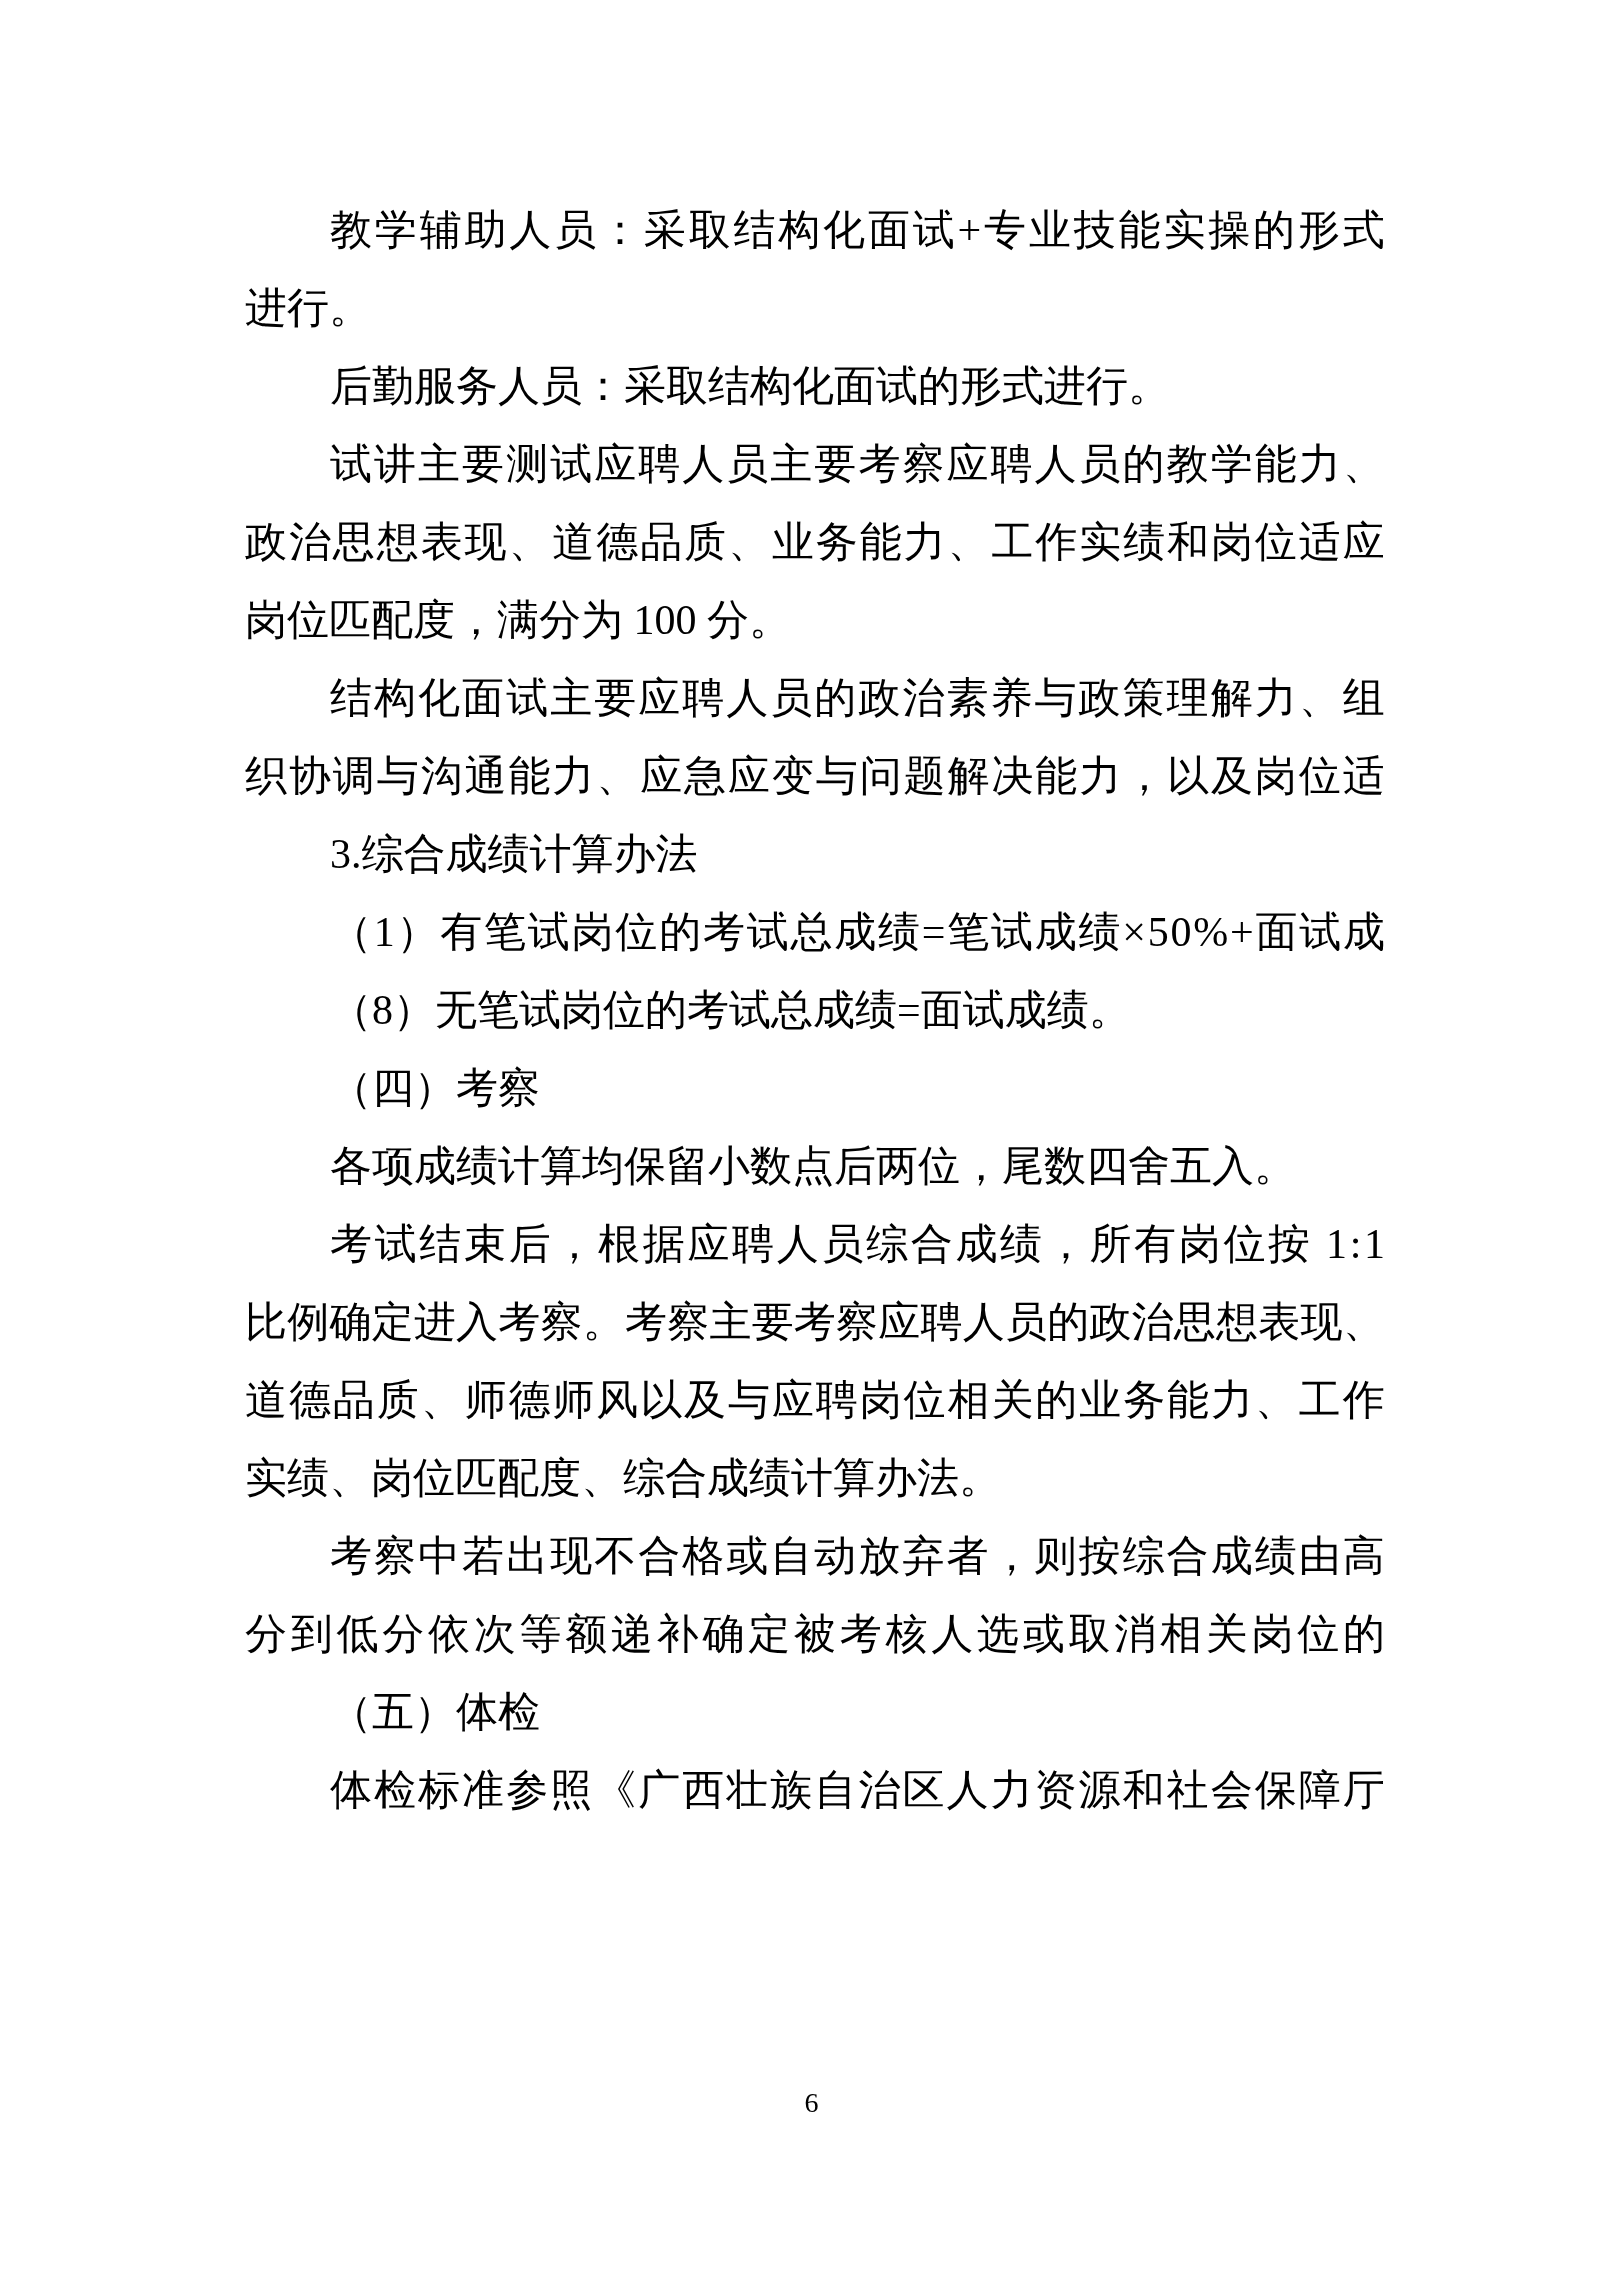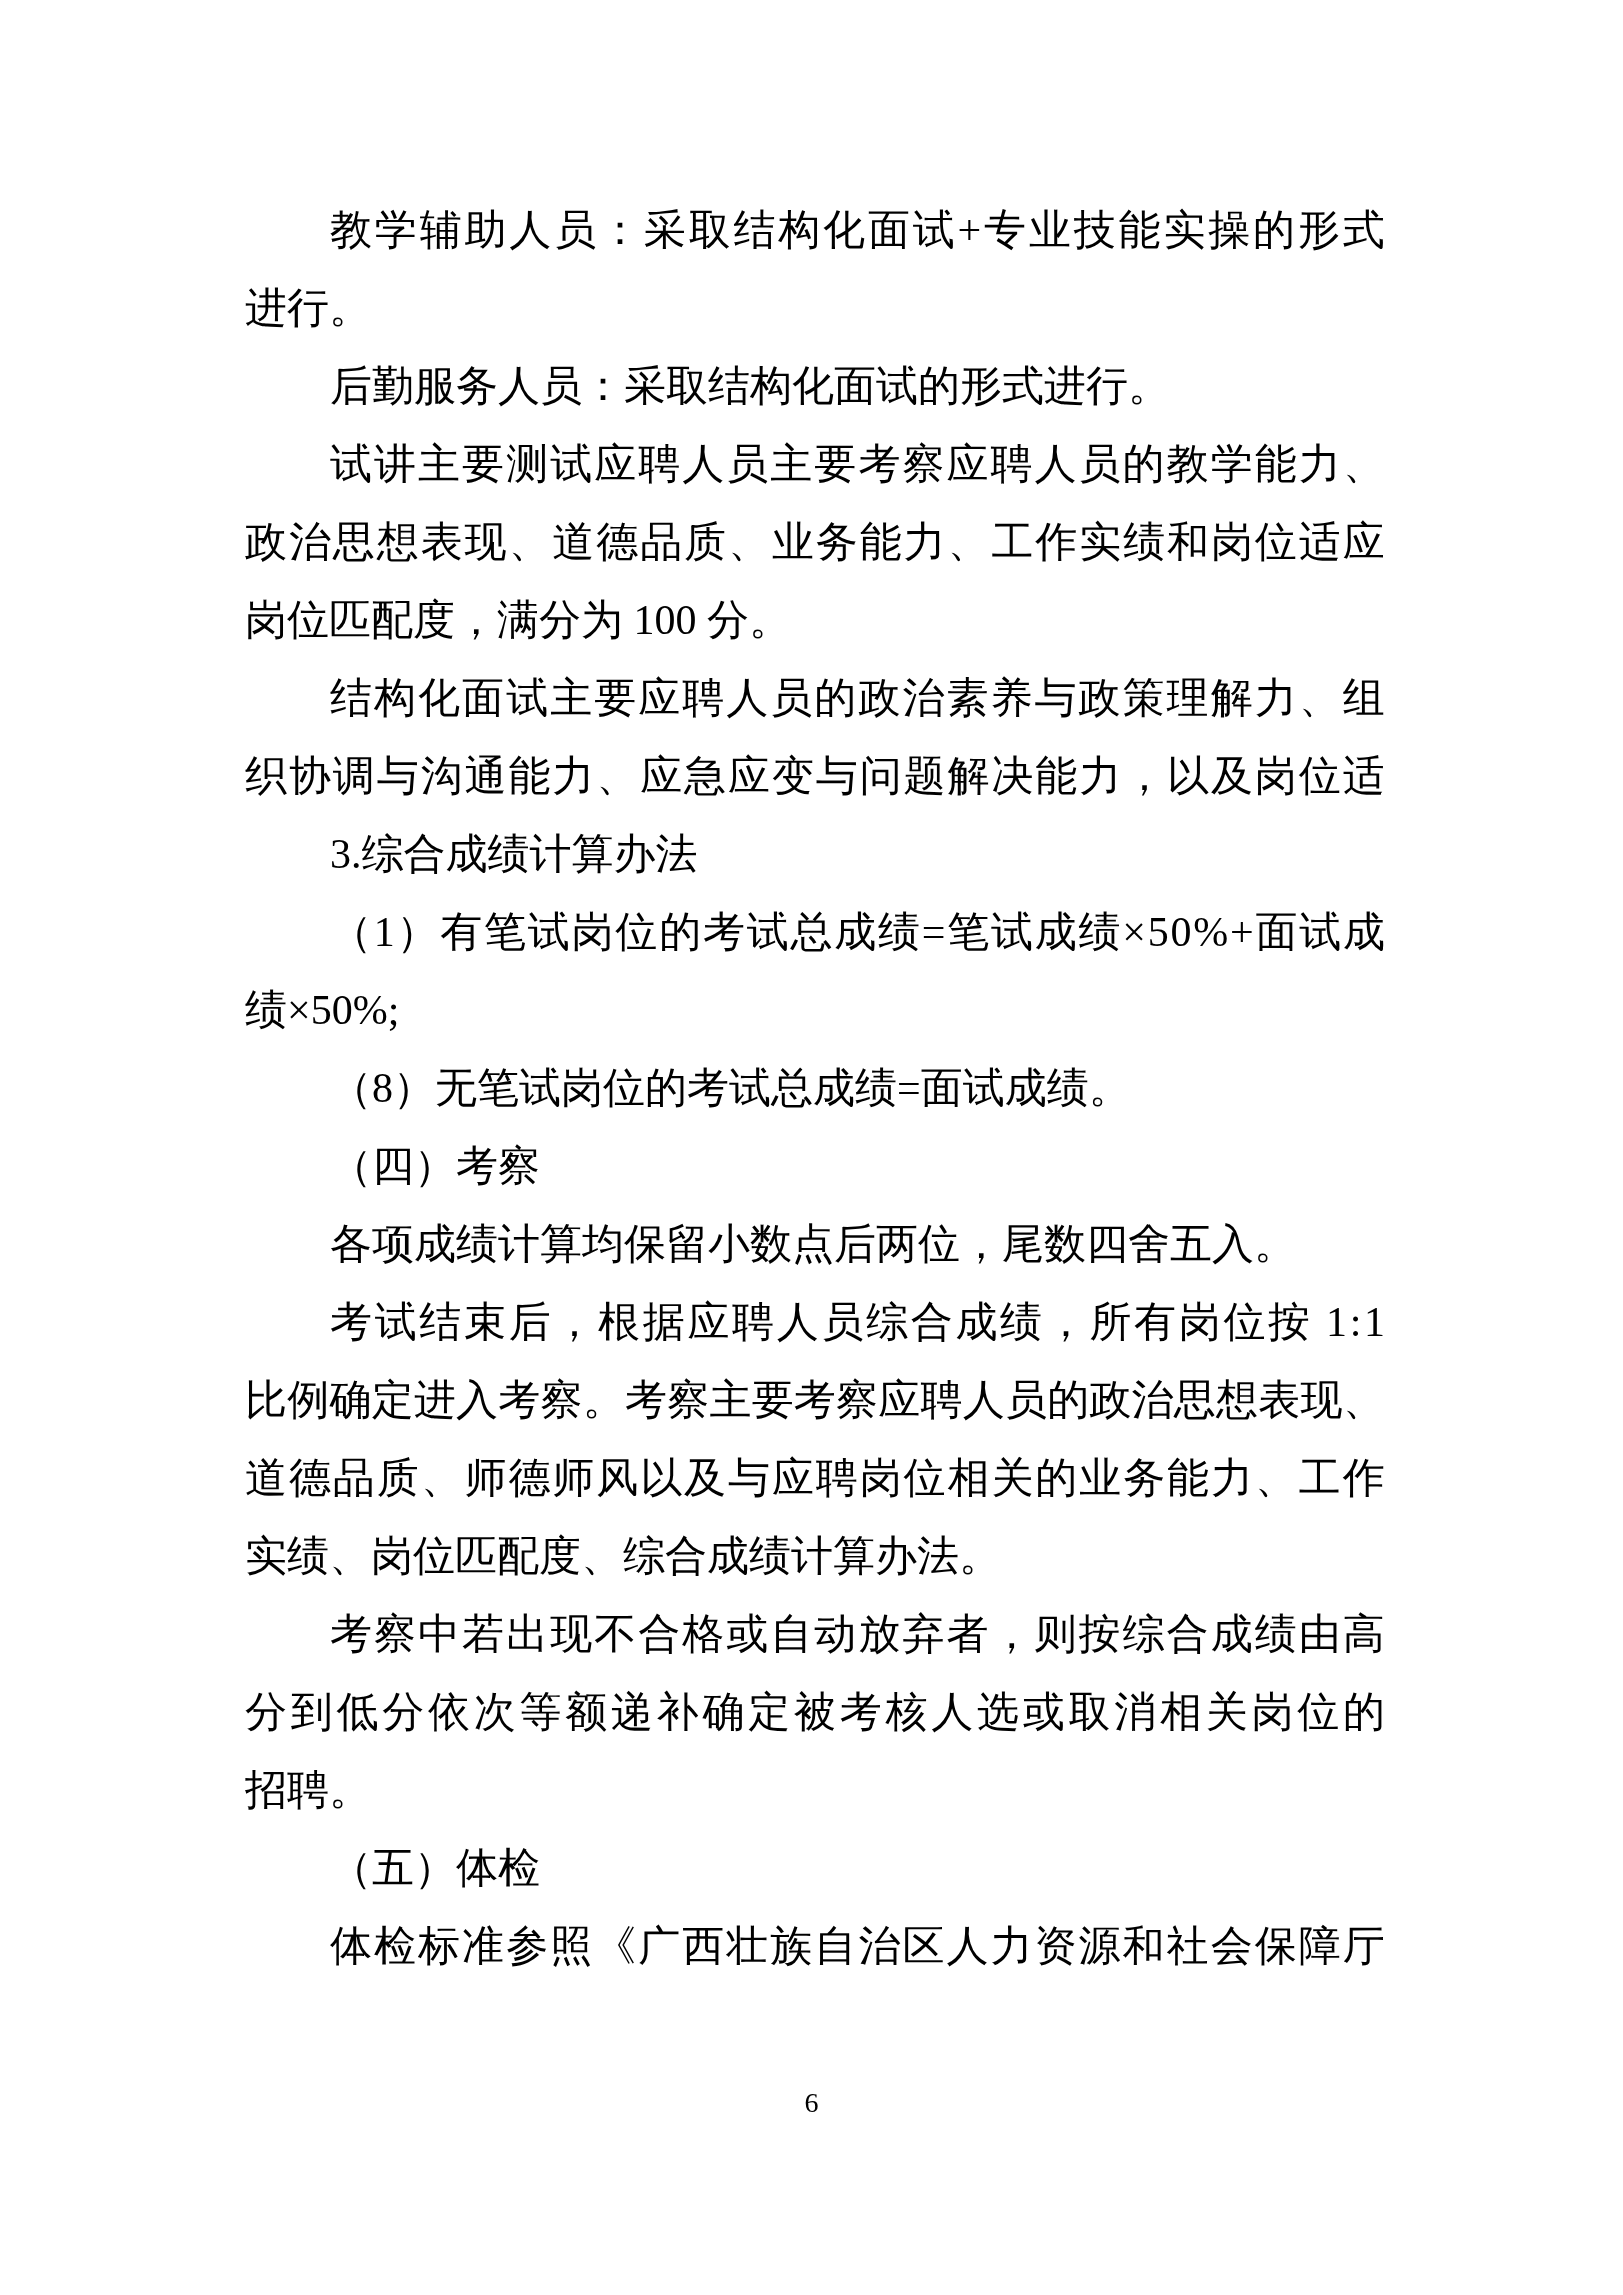--- a/index.html
+++ b/index.html
@@ -225,21 +225,20 @@
         <span>绩</span>
         <span>×</span>
         <span>5</span>
         <span>0</span>
         <span>%</span>
         <span>+</span>
         <span>面</span>
         <span>试</span>
         <span>成</span>
       </div>
-      <div class="line">绩×50%;</div>
       <div class="line indent">（8）无笔试岗位的考试总成绩=面试成绩。</div>
       <div class="line indent bold">（四）考察</div>
       <div class="line indent">各项成绩计算均保留小数点后两位，尾数四舍五入。</div>
       <div class="line flush indent">
         <span>考</span>
         <span>试</span>
         <span>结</span>
         <span>束</span>
         <span>后</span>
         <span>，</span>
@@ -368,21 +367,20 @@
         <span>选</span>
         <span>或</span>
         <span>取</span>
         <span>消</span>
         <span>相</span>
         <span>关</span>
         <span>岗</span>
         <span>位</span>
         <span>的</span>
       </div>
-      <div class="line">招聘。</div>
       <div class="line indent bold">（五）体检</div>
       <div class="line flush indent">
         <span>体</span>
         <span>检</span>
         <span>标</span>
         <span>准</span>
         <span>参</span>
         <span>照</span>
         <span>《</span>
         <span>广</span>

